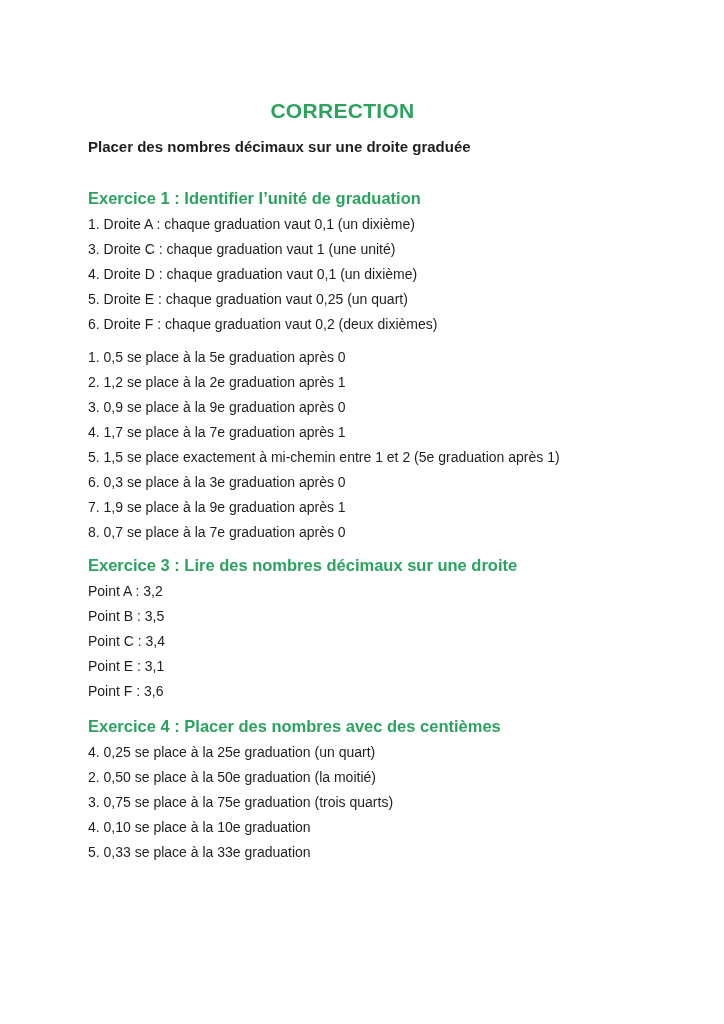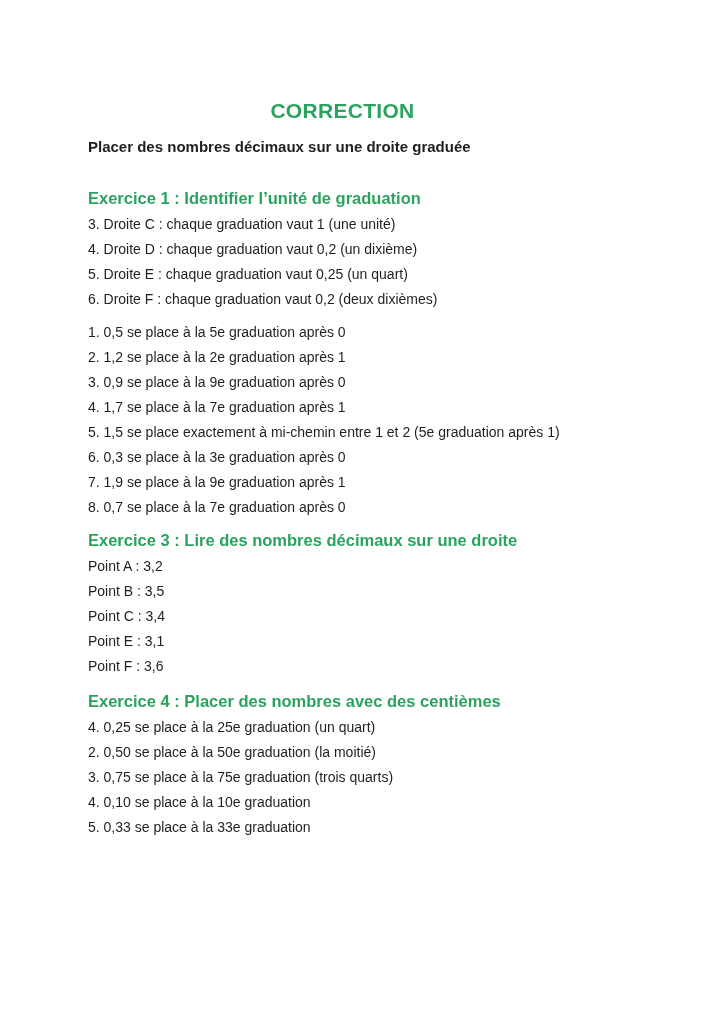--- a/index.html
+++ b/index.html
@@ -64,22 +64,23 @@
 </head>
 <body>
 
 <main class="page">
 
   <h1 class="title">CORRECTION</h1>
   <h2 class="subtitle">Placer des nombres décimaux sur une droite graduée</h2>
 
   <section class="section">
     <h3 class="heading">Exercice 1 : Identifier l’unité de graduation</h3>
+    <p class="item">1. Droite A : chaque graduation vaut 0,1 (un dixième)</p>
     <p class="item">3. Droite C : chaque graduation vaut 1 (une unité)</p>
-    <p class="item">4. Droite D : chaque graduation vaut 0,2 (un dixième)</p>
+    <p class="item">4. Droite D : chaque graduation vaut 0,1 (un dixième)</p>
     <p class="item">5. Droite E : chaque graduation vaut 0,25 (un quart)</p>
     <p class="item">6. Droite F : chaque graduation vaut 0,2 (deux dixièmes)</p>
   </section>
 
   <section class="section">
     <p class="item">1. 0,5 se place à la 5e graduation après 0</p>
     <p class="item">2. 1,2 se place à la 2e graduation après 1</p>
     <p class="item">3. 0,9 se place à la 9e graduation après 0</p>
     <p class="item">4. 1,7 se place à la 7e graduation après 1</p>
     <p class="item">5. 1,5 se place exactement à mi-chemin entre 1 et 2 (5e graduation après 1)</p>

